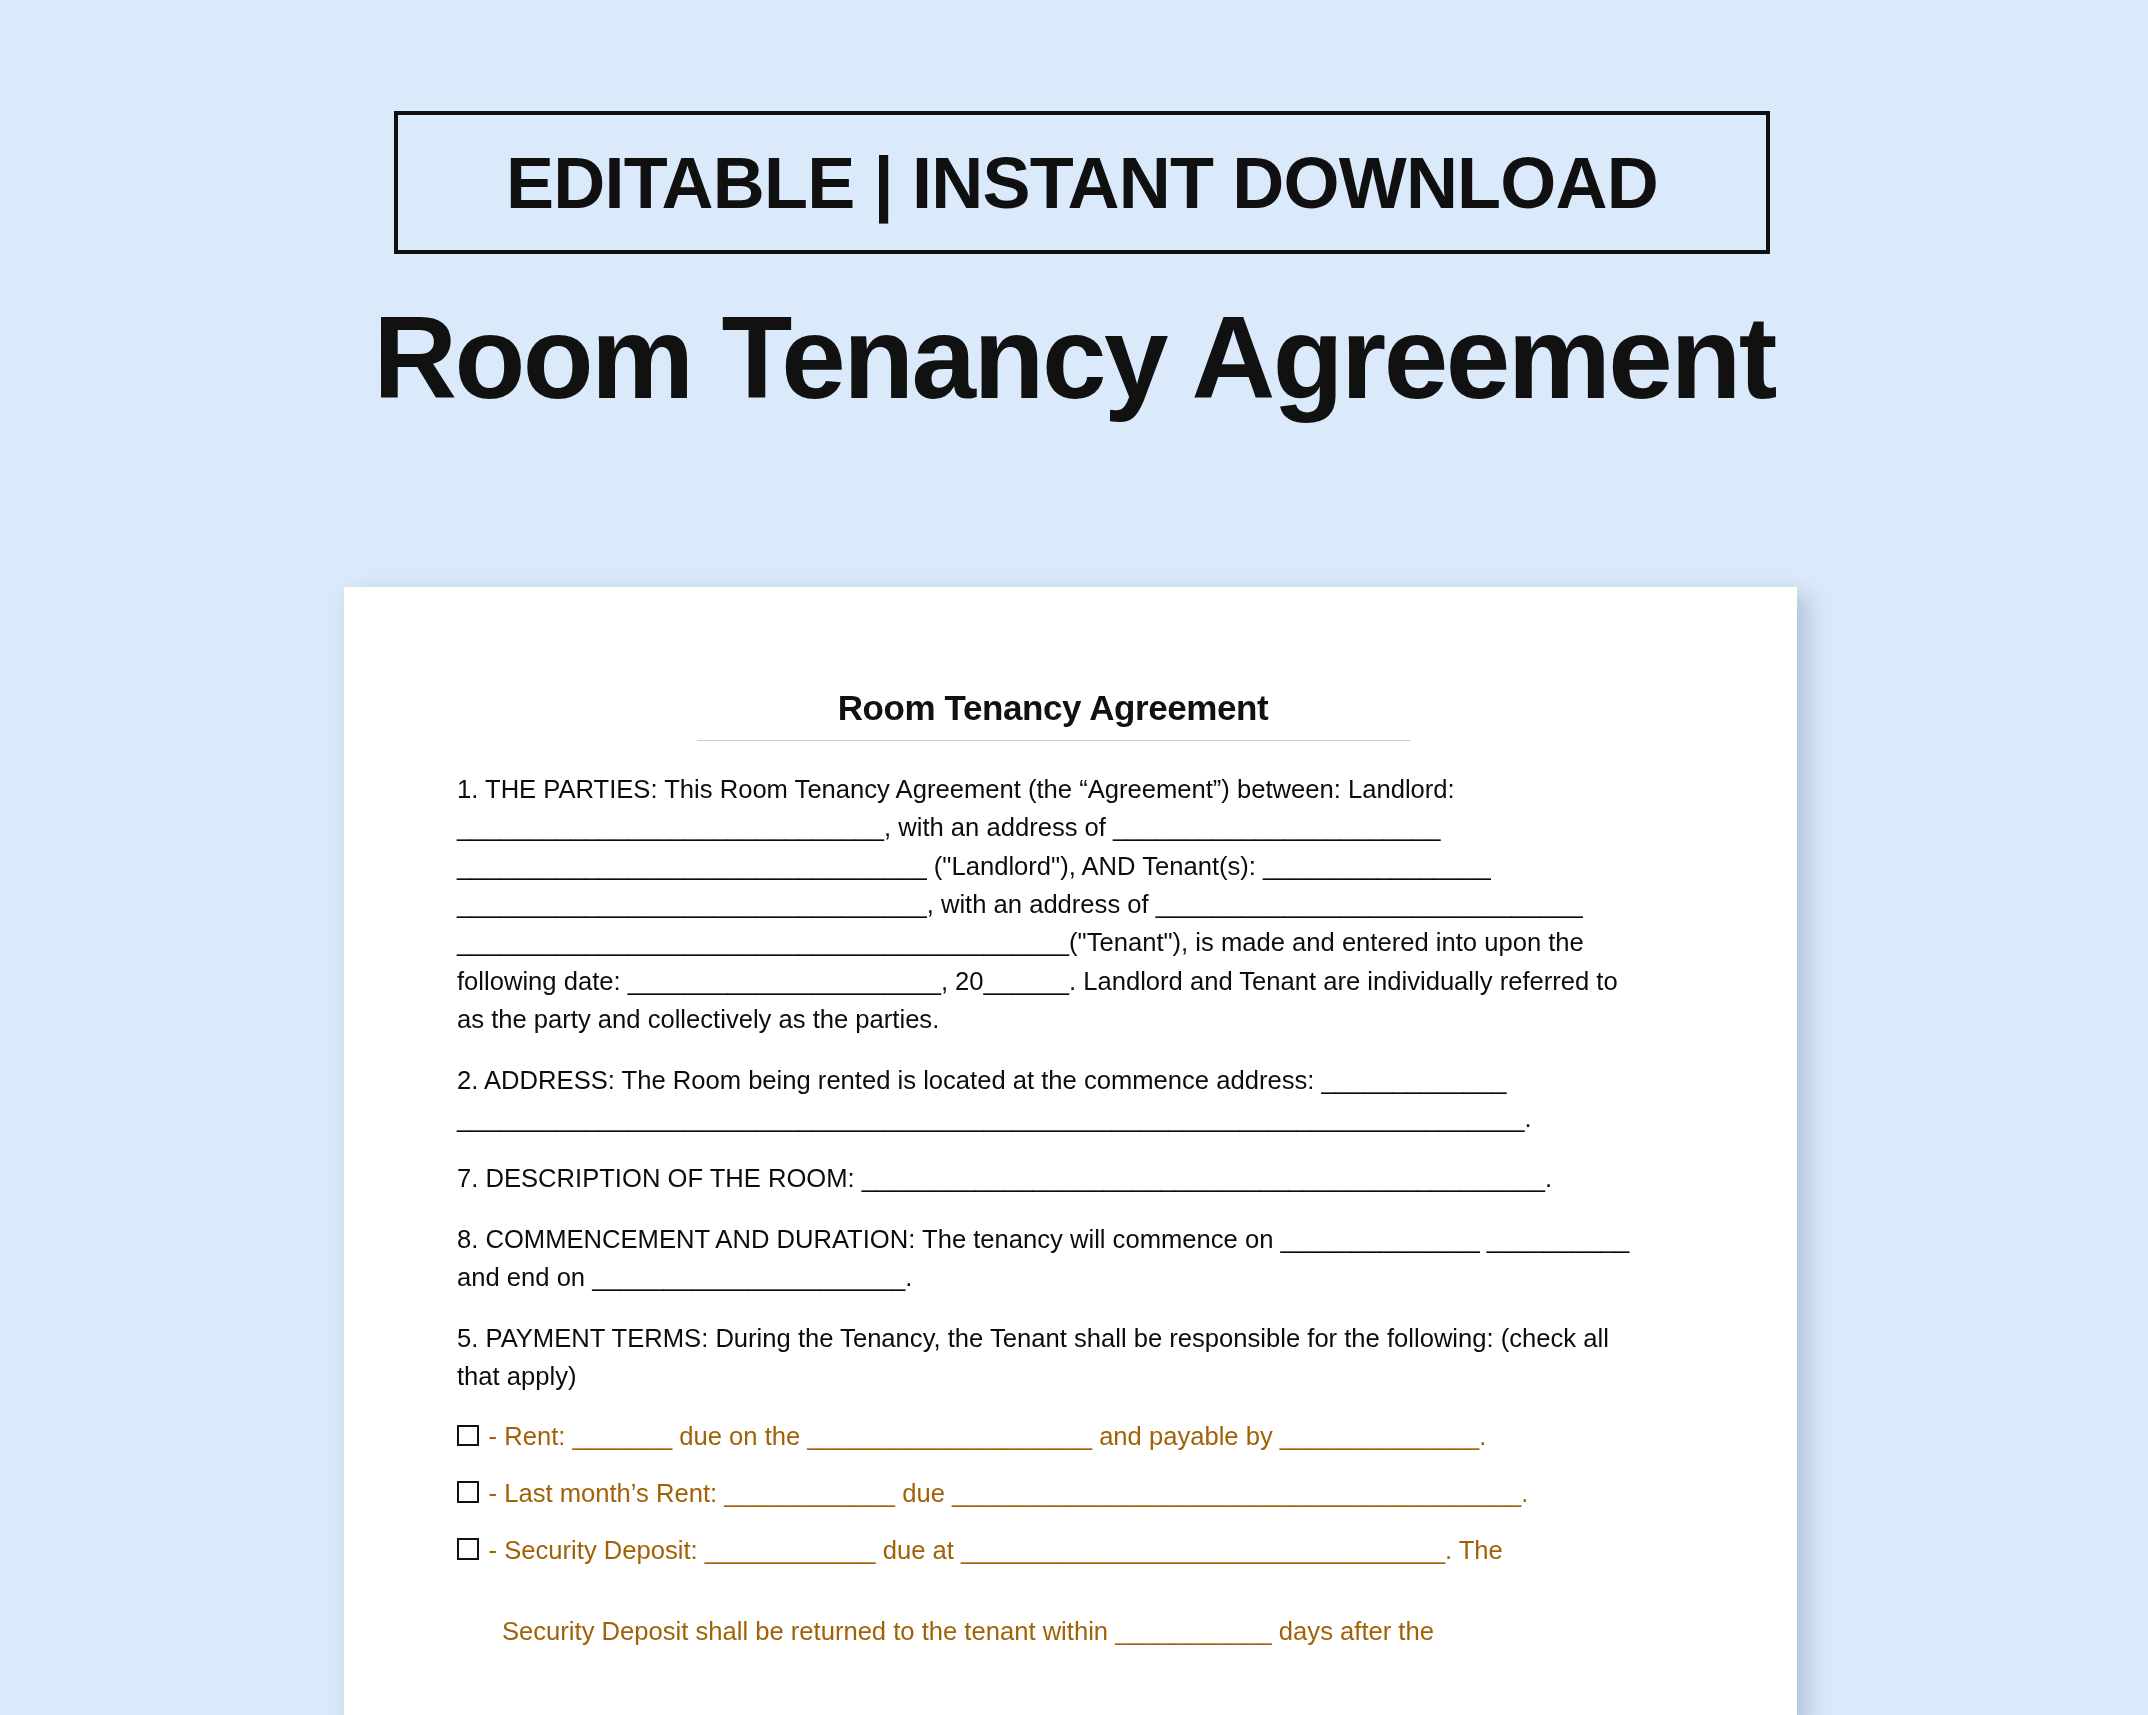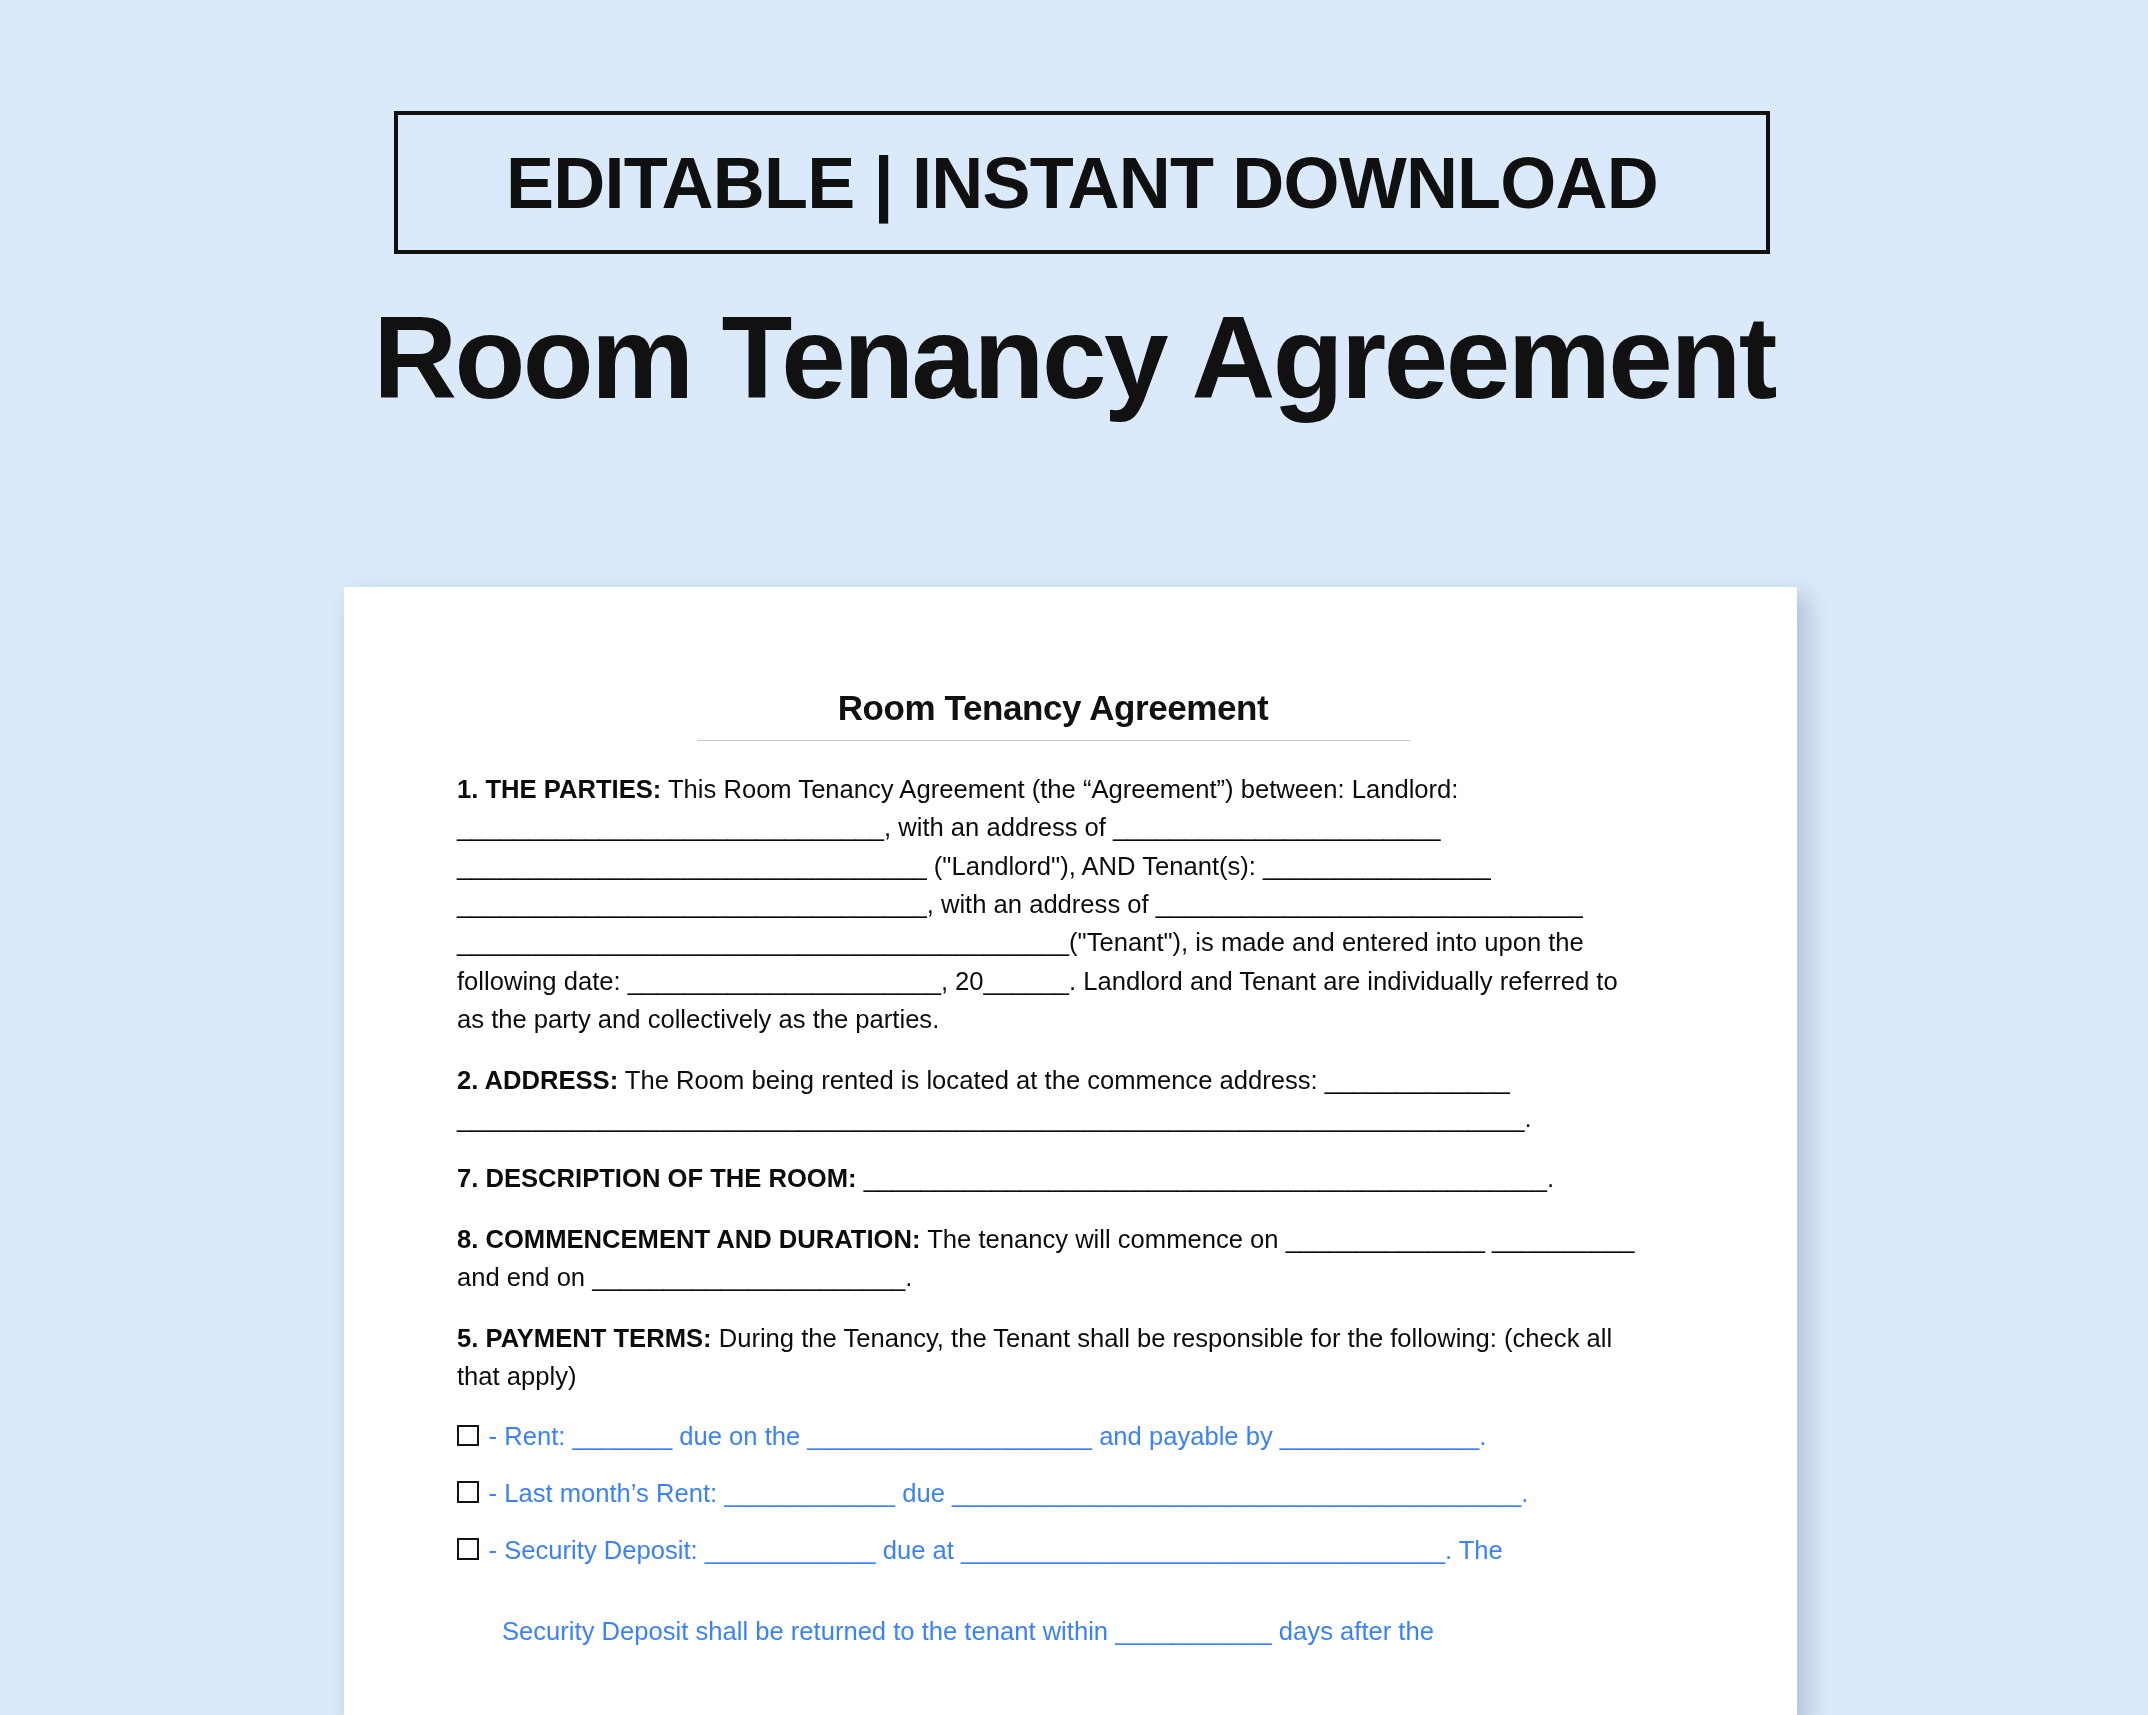--- a/index.html
+++ b/index.html
@@ -97,26 +97,26 @@
   }
   .para {
     font-size: 25.6px;
     line-height: 1.50;
     color: #0c0c0c;
     margin: 0 0 22px 0;
     font-family: "Liberation Sans", sans-serif;
     text-align: left;
   }
   .para b {
-    font-weight: 700;
+    font-weight: 400;
   }
   .checkline {
     font-size: 25.6px;
     line-height: 1.50;
-    color: #3b82f6;
+    color: #a16207;
     margin: 0 0 18.5px 0;
     font-family: "Liberation Sans", sans-serif;
   }
   .cbox {
     display: inline-block;
     width: 17.6px;
     height: 17.6px;
     border: 2.1px solid #111;
     margin-right: 10px;
     vertical-align: -0.8px;

